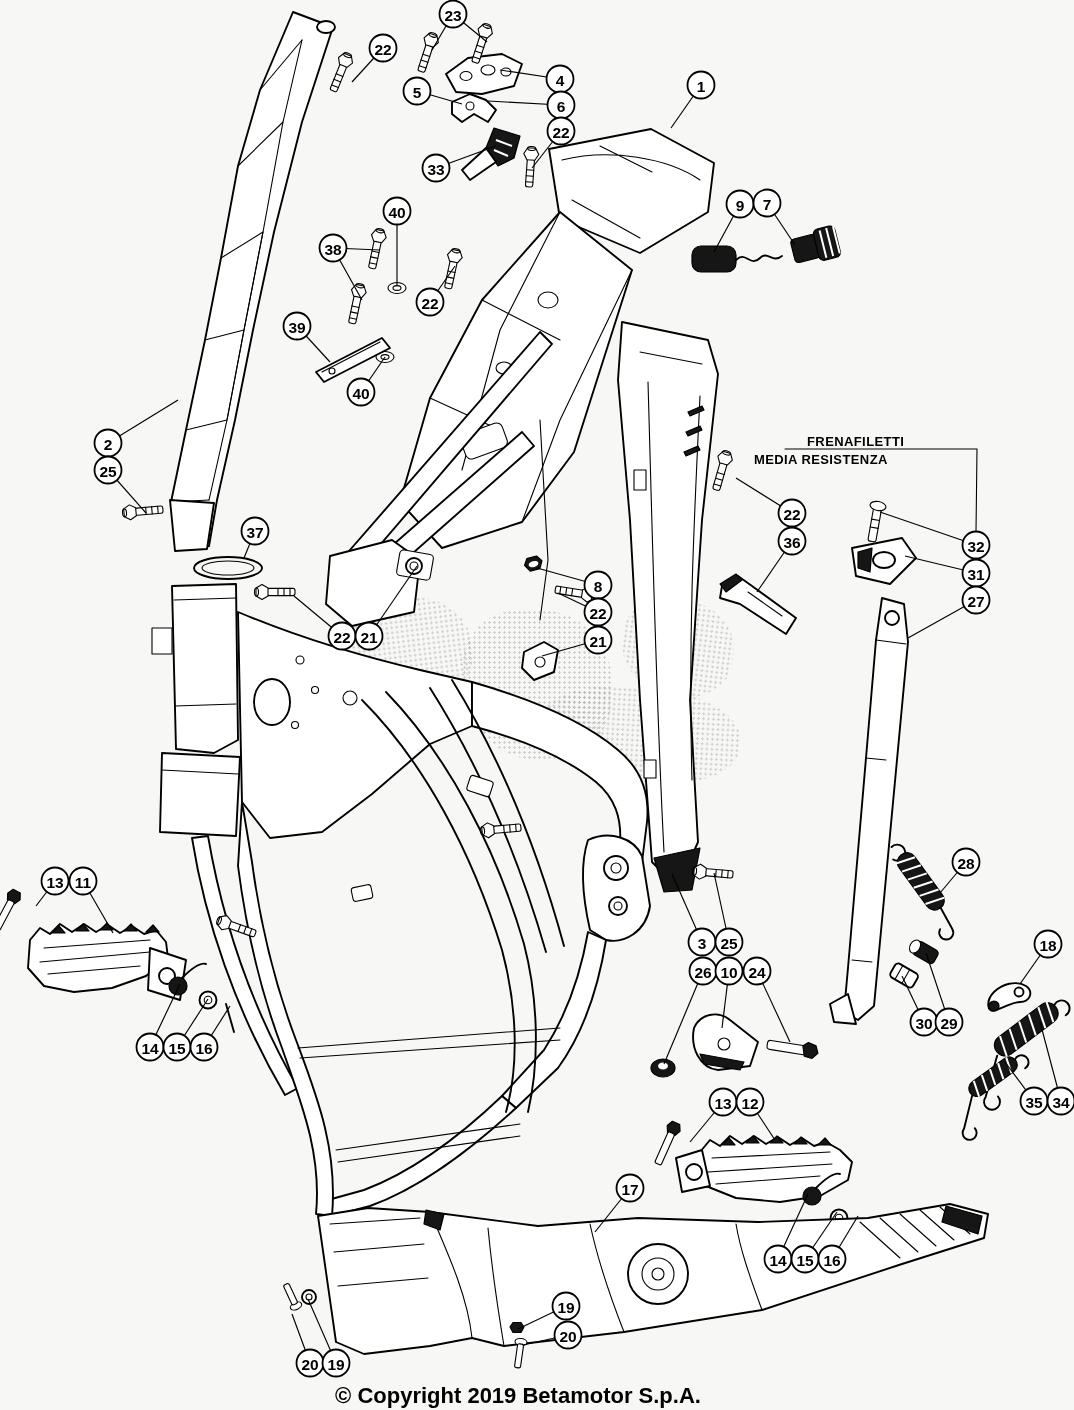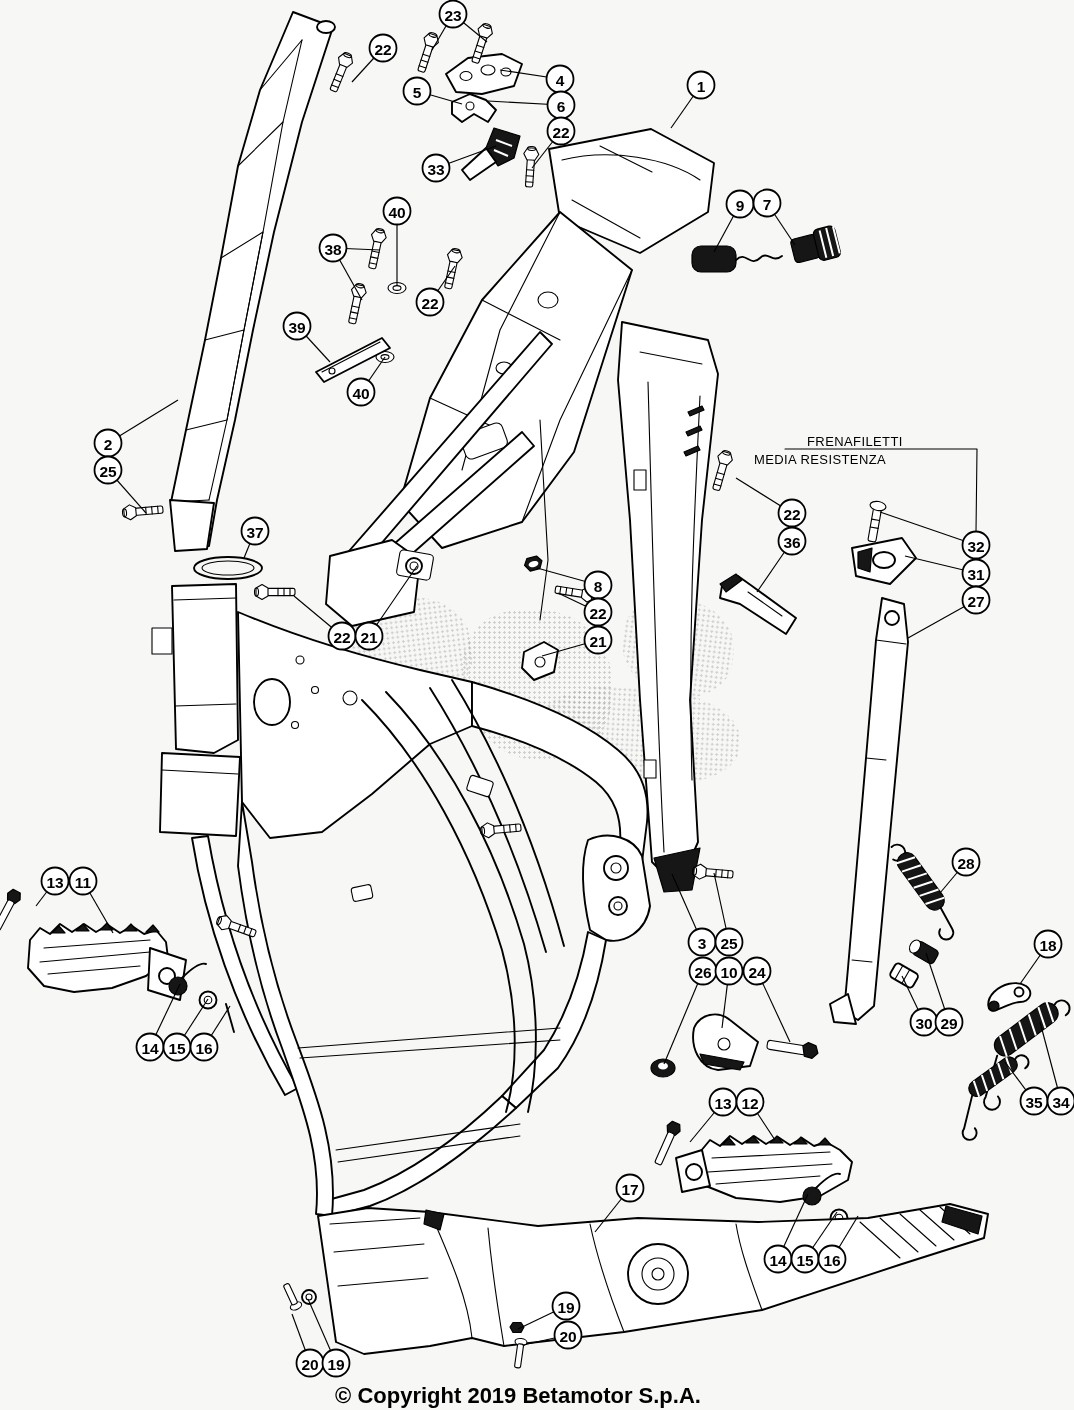--- a/index.html
+++ b/index.html
@@ -11,21 +11,21 @@
   .pw{fill:#ffffff;}
   .pd{fill:#161616;stroke:#000;stroke-width:1.2;stroke-linejoin:round;}
   .thin{stroke-width:1.1;}
   .wht{stroke:#fff;stroke-width:2;fill:none;}
   
   .balloon{fill:#ffffff;stroke:#000;stroke-width:1.8;}
   .balloon-num{font-family:"Liberation Sans",sans-serif;font-weight:bold;font-size:15.5px;
                text-anchor:middle;dominant-baseline:central;fill:#000;}
   .leader{stroke:#000;stroke-width:1.15;}
   
-  .note{position:absolute;color:#000;font-weight:normal;font-size:13px;letter-spacing:.4px;white-space:nowrap;}
+  .note{position:absolute;color:#000;font-weight:bold;font-size:13px;letter-spacing:.4px;white-space:nowrap;}
   .copyright{position:absolute;top:1383px;left:518px;transform:translateX(-50%);
              font-size:22px;font-weight:bold;color:#000;white-space:nowrap;}
   
   .wm{position:absolute;opacity:.42;border-radius:38% 48% 42% 52%;
       background-image:radial-gradient(#9b9b9b 1.15px, rgba(0,0,0,0) 1.3px);
       background-size:5px 5px;}
 </style>
 </head>
 <body>
 

